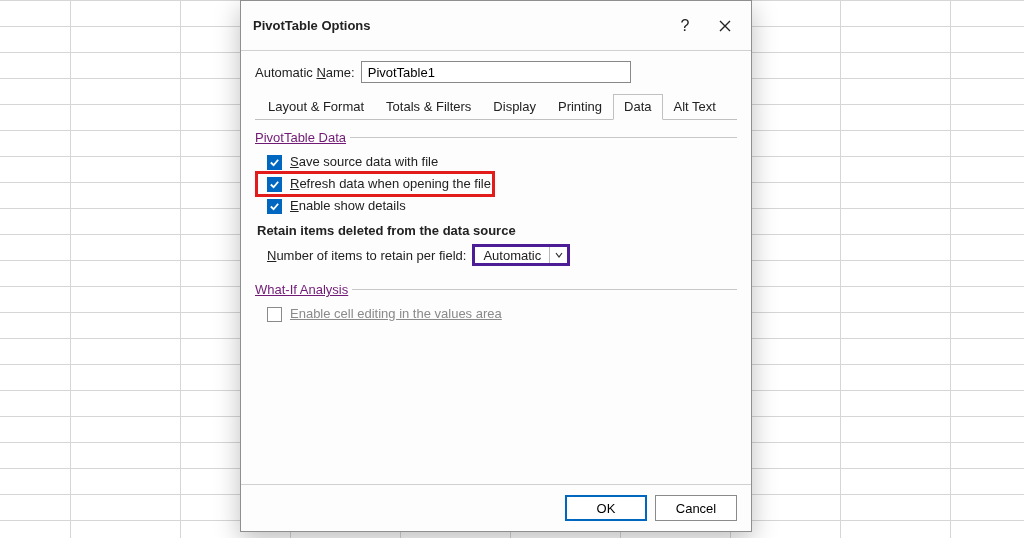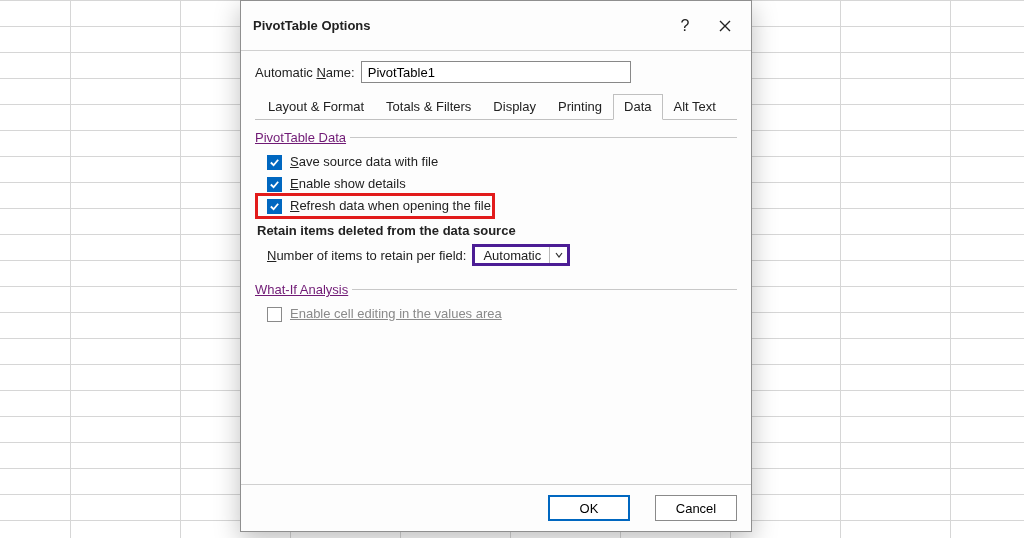--- a/index.html
+++ b/index.html
@@ -166,21 +166,21 @@
     border-left: 1px solid #bbb;
     display: flex; align-items:center; justify-content:center;
   }
   .select .sel-btn svg { width:8px; height:8px; }
 
   .footer {
     border-top: 1px solid #d0d0d0;
     padding: 10px 14px;
     display: flex;
     justify-content: flex-end;
-    gap: 25px;
+    gap: 8px;
   }
   .btn {
     min-width: 82px;
     height: 26px;
     background: #fff;
     border: 1px solid #8a8a8a;
     font: inherit;
     display: inline-flex;
     align-items: center;
     justify-content: center;
@@ -229,36 +229,36 @@
 
       <div class="chk-row">
         <span class="chk">
           <svg viewBox="0 0 12 12">
               <path d="M2 6 L5 9 L10 3" stroke="#fff" stroke-width="2" fill="none"></path>
             </svg>
         </span>
         <span class="chk-label"><span class="ul">S</span><span>ave source data with file</span></span>
       </div>
 
+      <div class="chk-row highlight-red" style="width:max-content">
+        <span class="chk">
+          <svg viewBox="0 0 12 12">
+              <path d="M2 6 L5 9 L10 3" stroke="#fff" stroke-width="2" fill="none"></path>
+            </svg>
+        </span>
+        <span class="chk-label"><span class="ul">R</span><span>efresh data when opening the file</span></span>
+      </div>
+
       <div class="chk-row">
         <span class="chk">
           <svg viewBox="0 0 12 12">
               <path d="M2 6 L5 9 L10 3" stroke="#fff" stroke-width="2" fill="none"></path>
             </svg>
         </span>
         <span class="chk-label"><span class="ul">E</span><span>nable show details</span></span>
-      </div>
-
-      <div class="chk-row highlight-red" style="width:max-content">
-        <span class="chk">
-          <svg viewBox="0 0 12 12">
-              <path d="M2 6 L5 9 L10 3" stroke="#fff" stroke-width="2" fill="none"></path>
-            </svg>
-        </span>
-        <span class="chk-label"><span class="ul">R</span><span>efresh data when opening the file</span></span>
       </div>
 
       <div class="retain-label">Retain items deleted from the data source</div>
 
       <div class="field-row">
         <span class="field-label"><span class="ul">N</span><span>umber of items to retain per field:</span></span>
         <span class="select">
           <span class="sel-text">Automatic</span>
           <span class="sel-btn">
             <svg viewBox="0 0 8 8">

